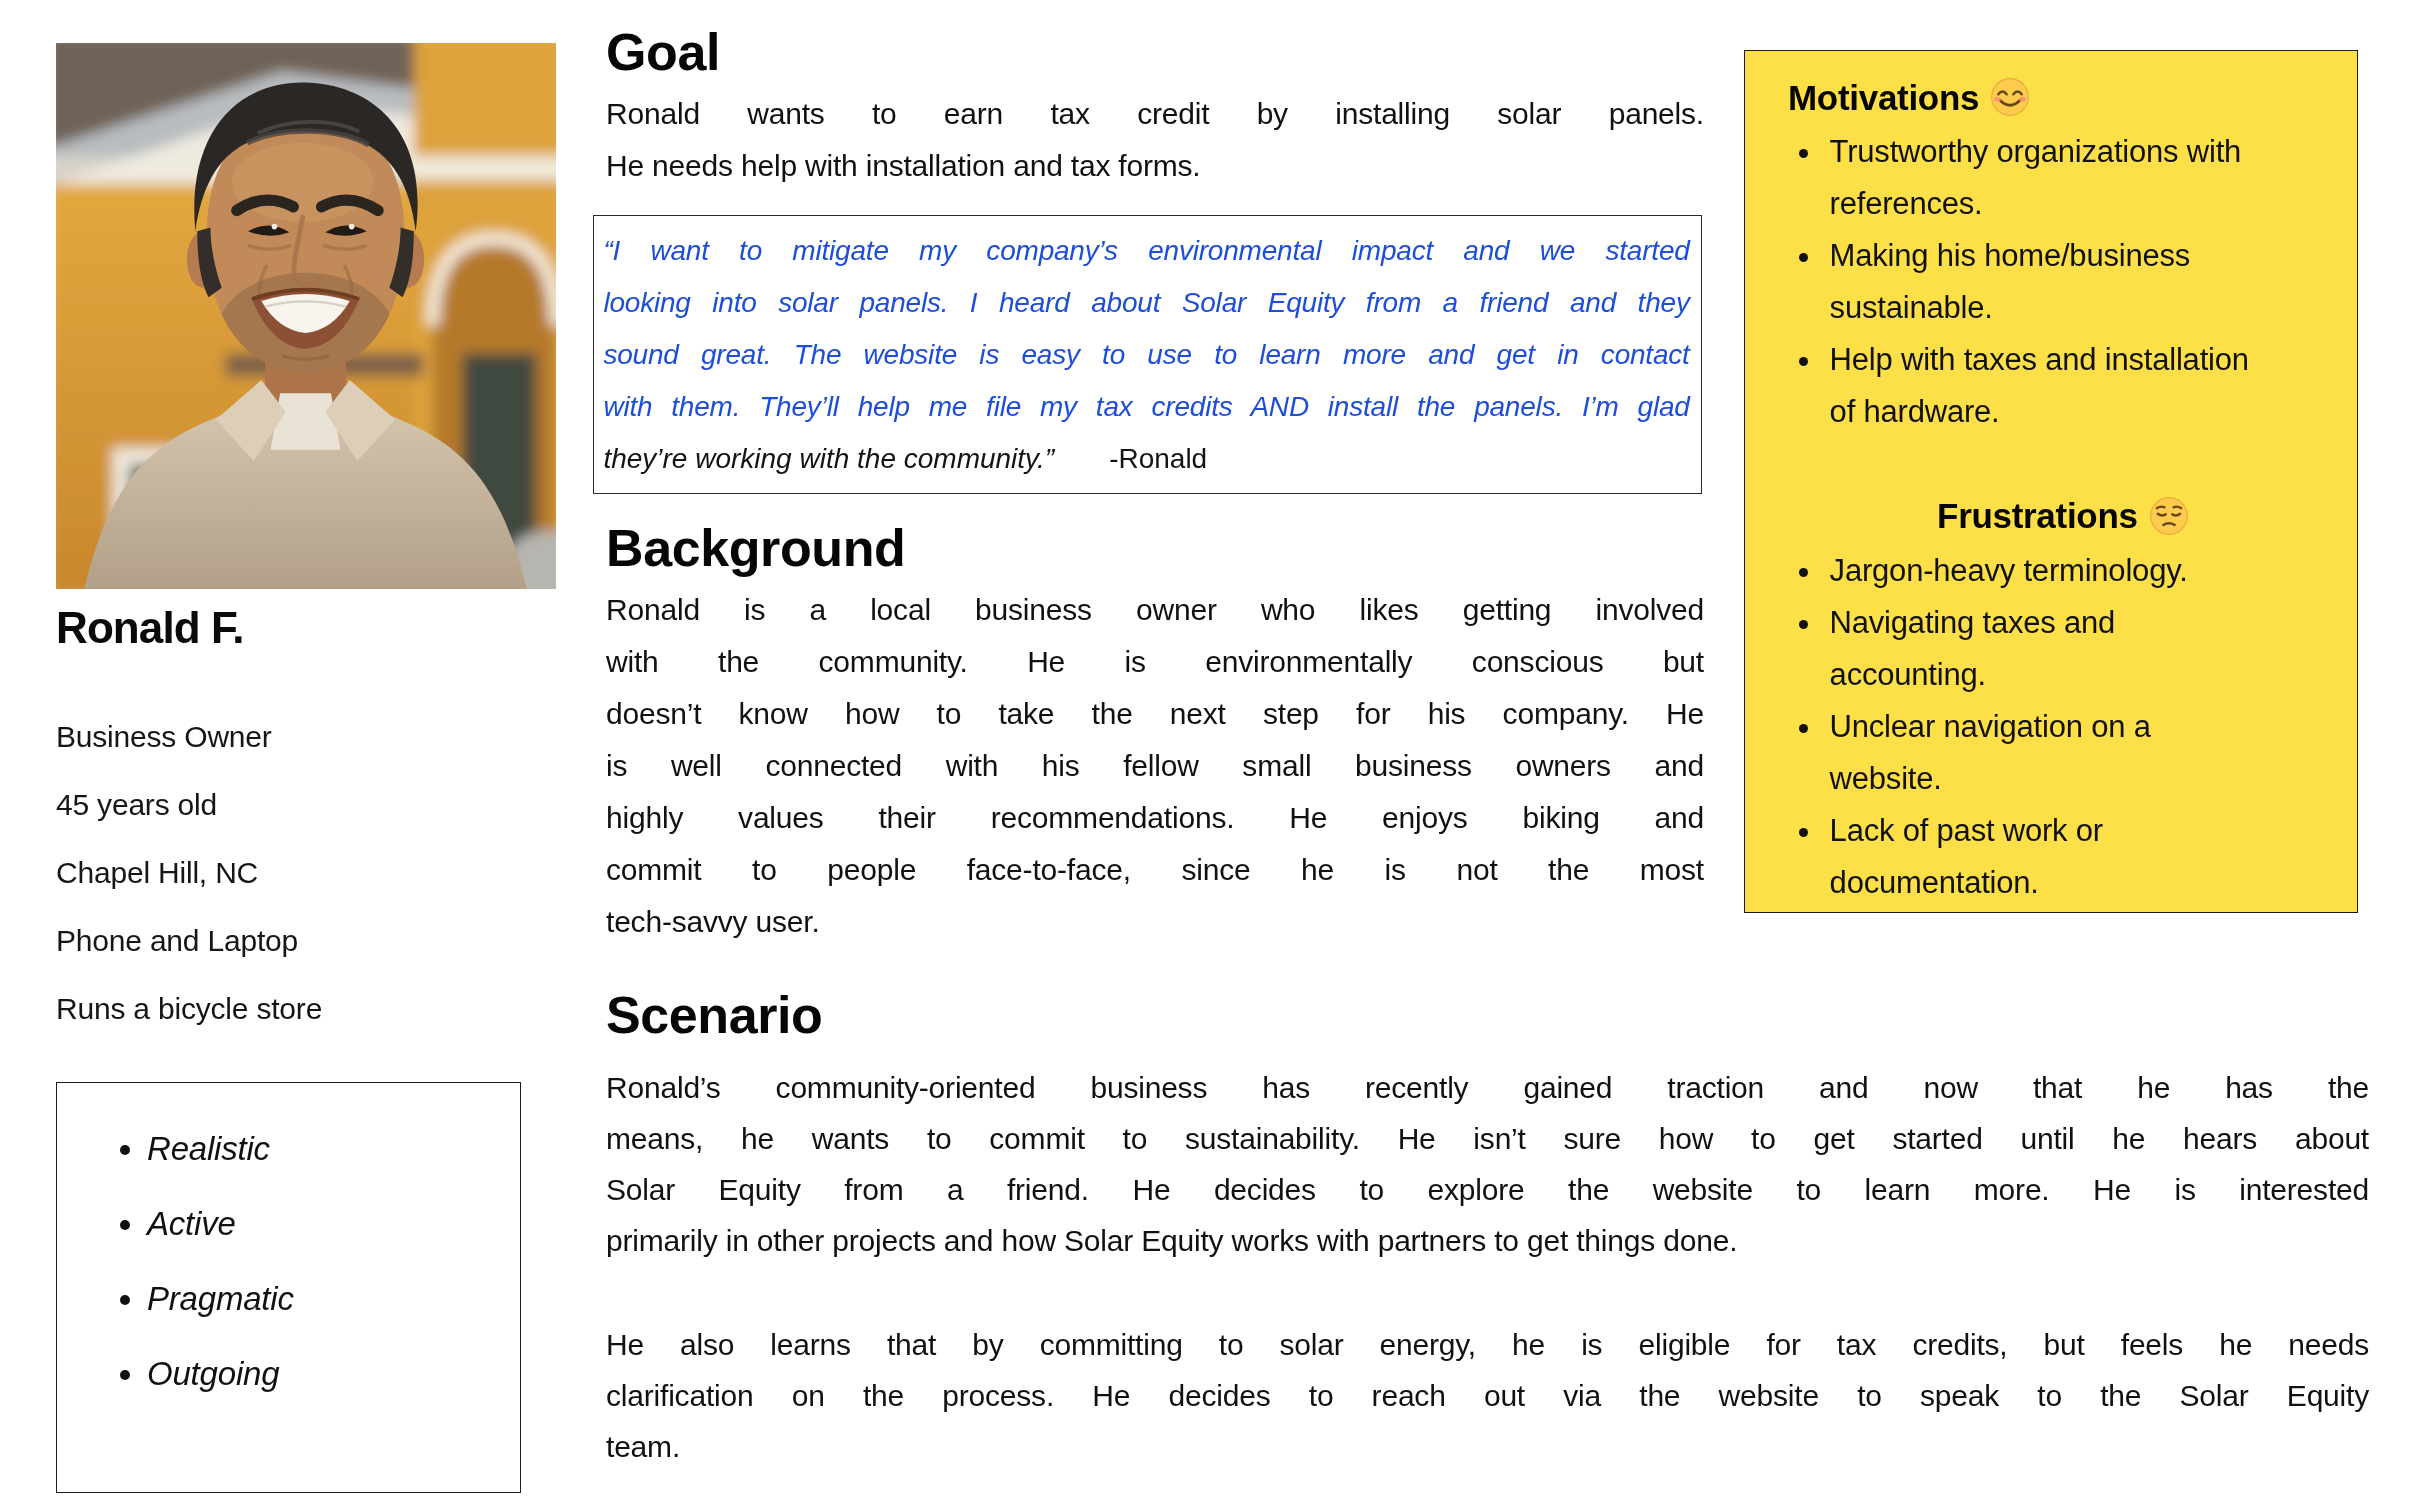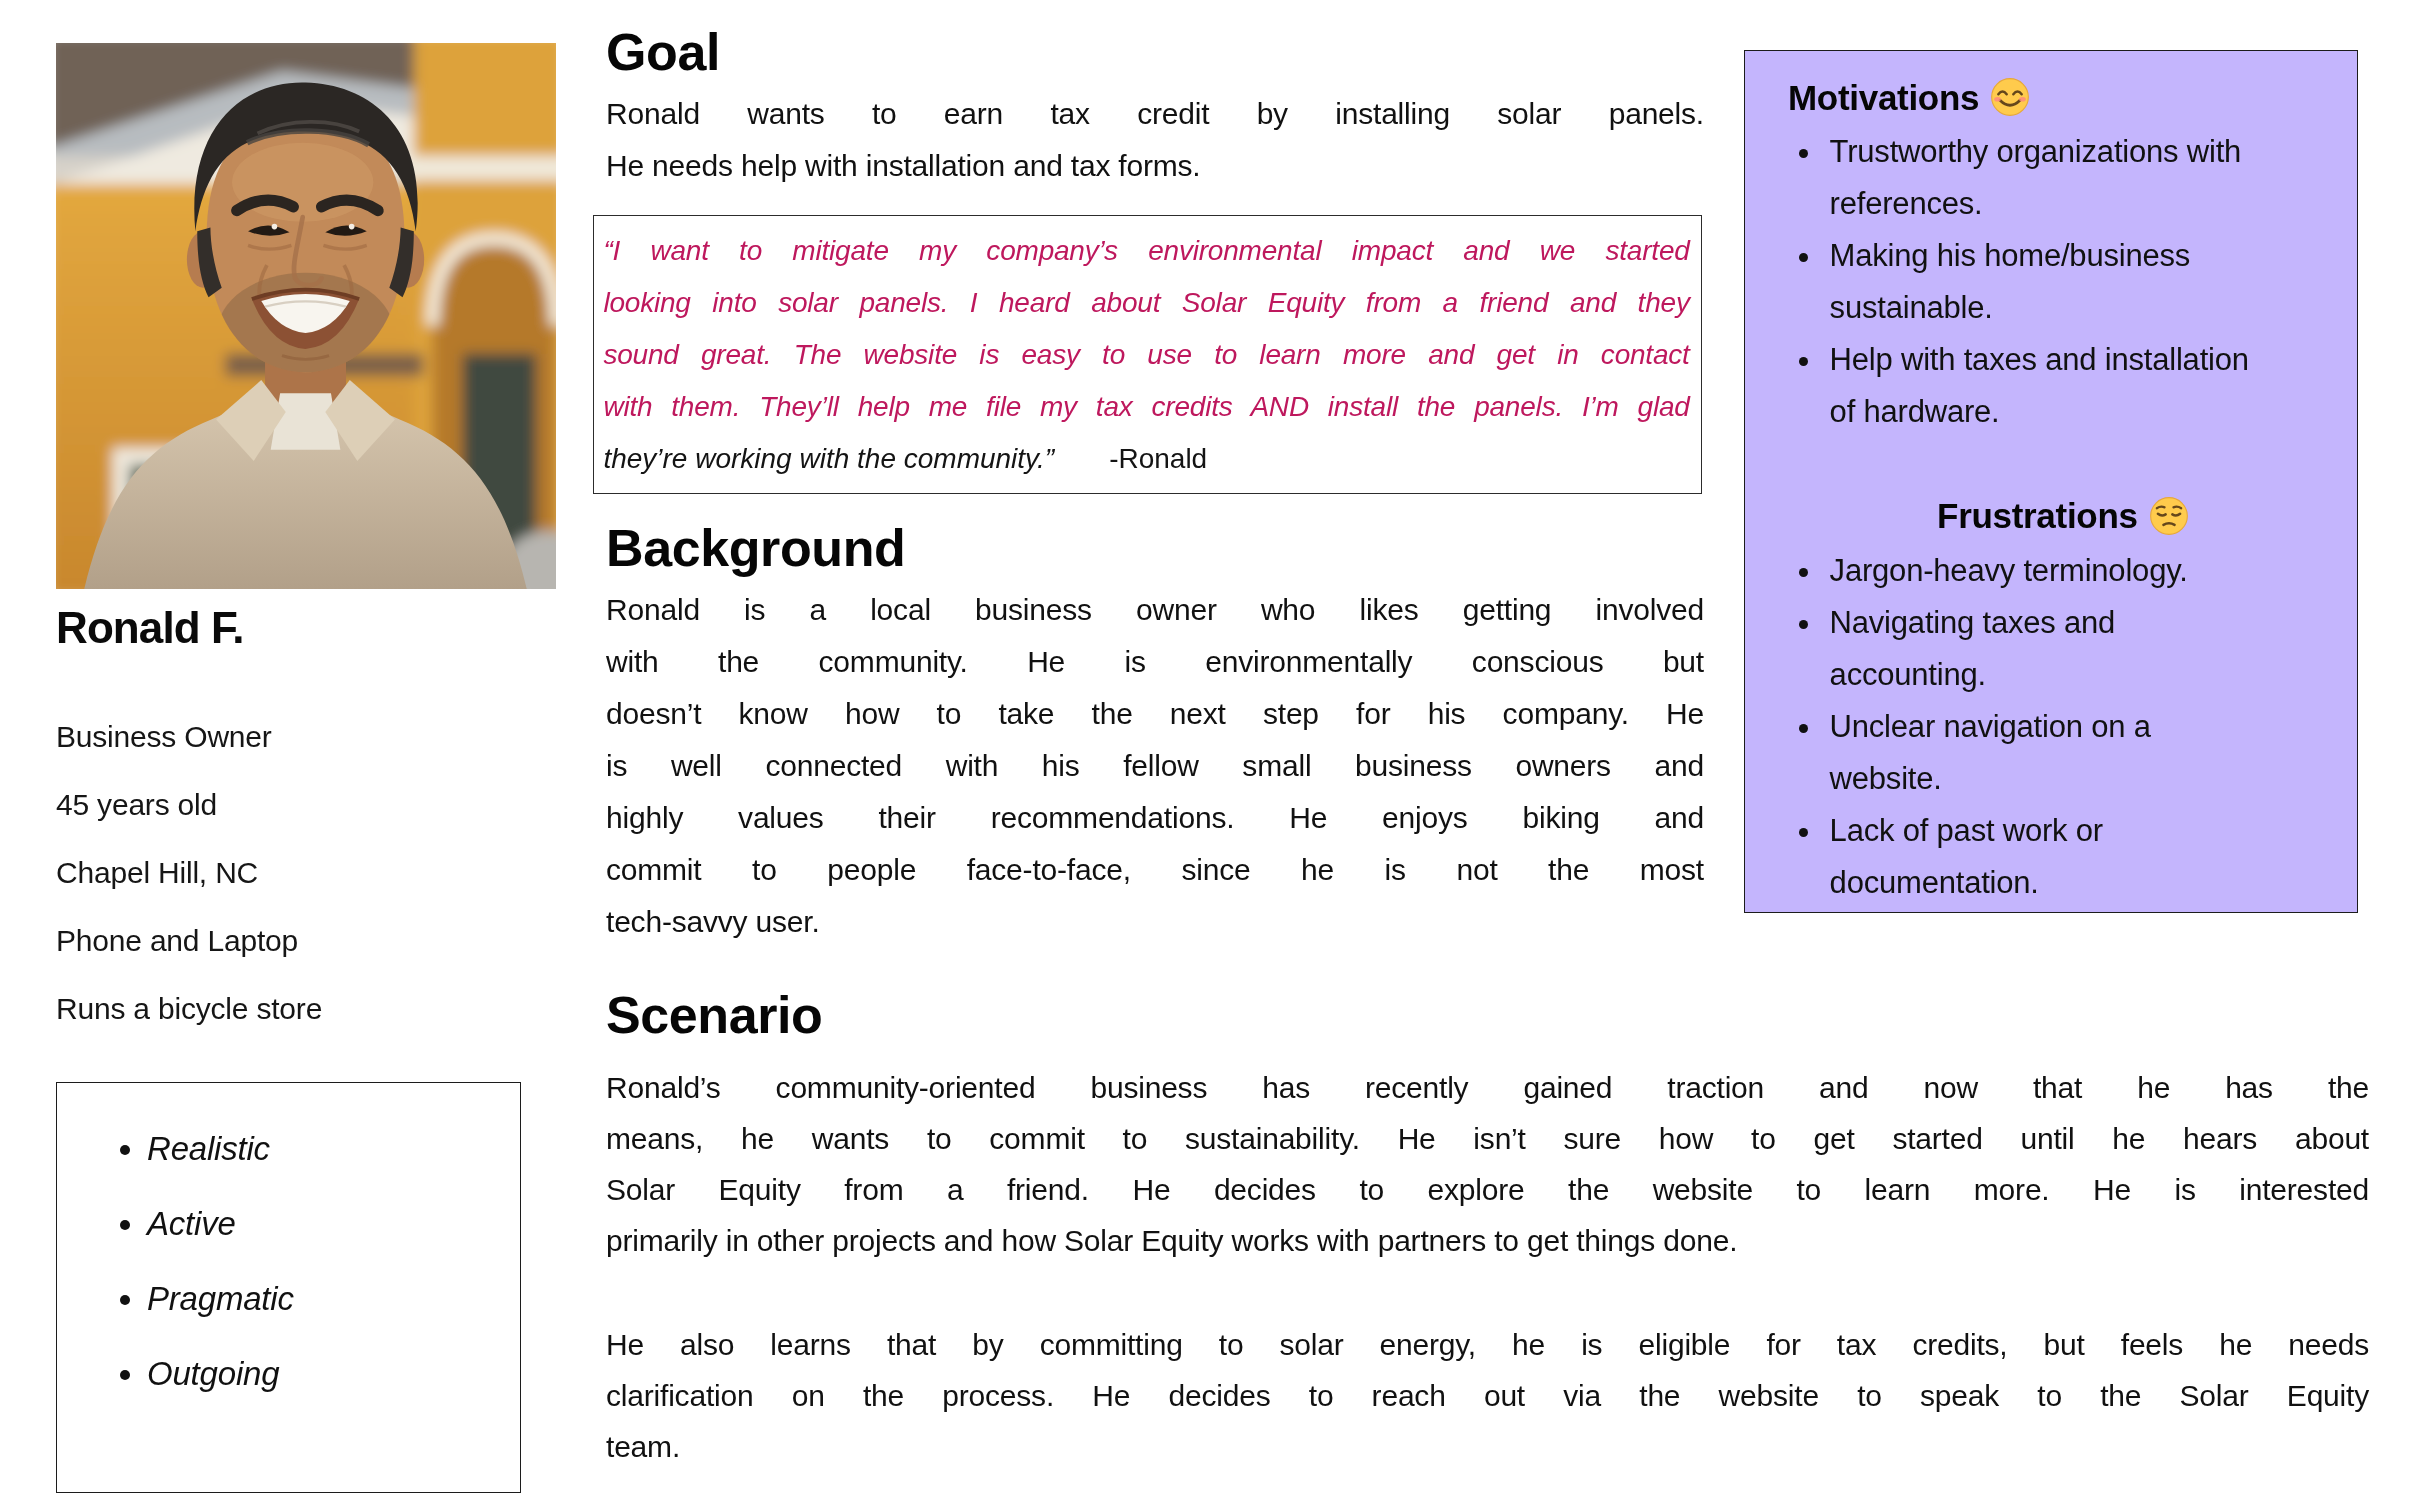--- a/index.html
+++ b/index.html
@@ -46,28 +46,28 @@
   #scen-p2{ left: 606px; top: 1319px; width: 1763px; line-height: 51px; }
 
   .jp .tline { text-align: justify; text-align-last: justify; }
   .jp .tline.last { text-align-last: left; }
 
   #quote-box {
     left: 593px; top: 215px; width: 1109px; height: 279px;
     border: 1.9px solid #2c2c2c; background: #ffffff;
     padding: 8.5px 11.3px 0 9.4px;
   }
-  #quote-box .para { font-size: 28px; font-style: italic; line-height: 52px; color: #be185d; }
+  #quote-box .para { font-size: 28px; font-style: italic; line-height: 52px; color: #1d4ed8; }
   .quote-last { font-size: 28px; font-style: italic; line-height: 52px; color: #141414; }
   .quote-attr { font-style: normal; margin-left: 55px; margin-top: 36px; }
 
   
   #right-box {
     left: 1744px; top: 50px; width: 614px; height: 863px;
-    border: 1.9px solid #1c1c1c; background: #c4b5fd;
+    border: 1.9px solid #1c1c1c; background: #fde047;
     padding: 24.5px 19px 0 43px;
   }
   #right-box h3 {
     font-size: 35px; font-weight: 700; color: #060606; line-height: 43px;
     letter-spacing: -0.3px; display: flex; align-items: center; gap: 11.3px;
   }
   #right-box h3.frus-h { margin-top: 56px; justify-content: center; }
   #right-box ul { list-style: disc; margin: 7.5px 0 0 0; padding-left: 36px; }
   #right-box li {
     font-size: 31px; line-height: 52px; letter-spacing: -0.2px;

